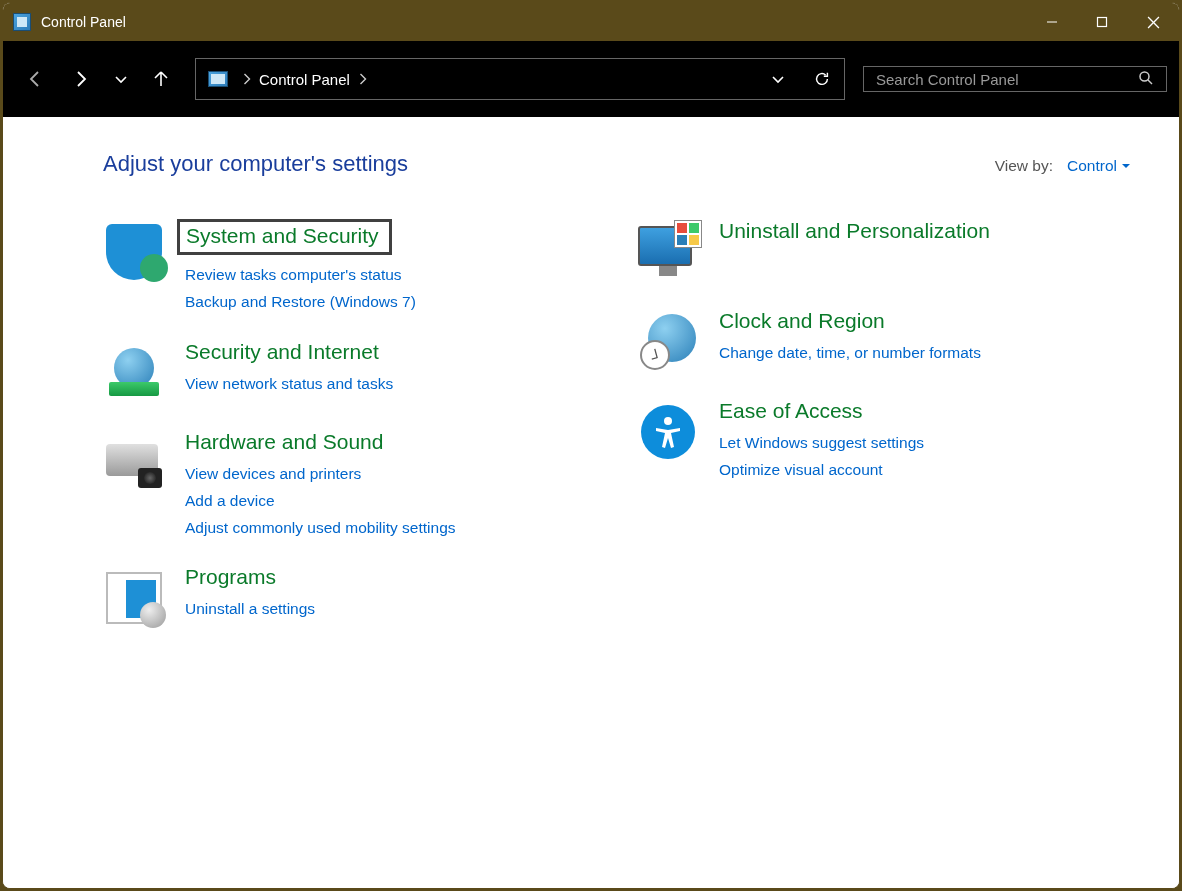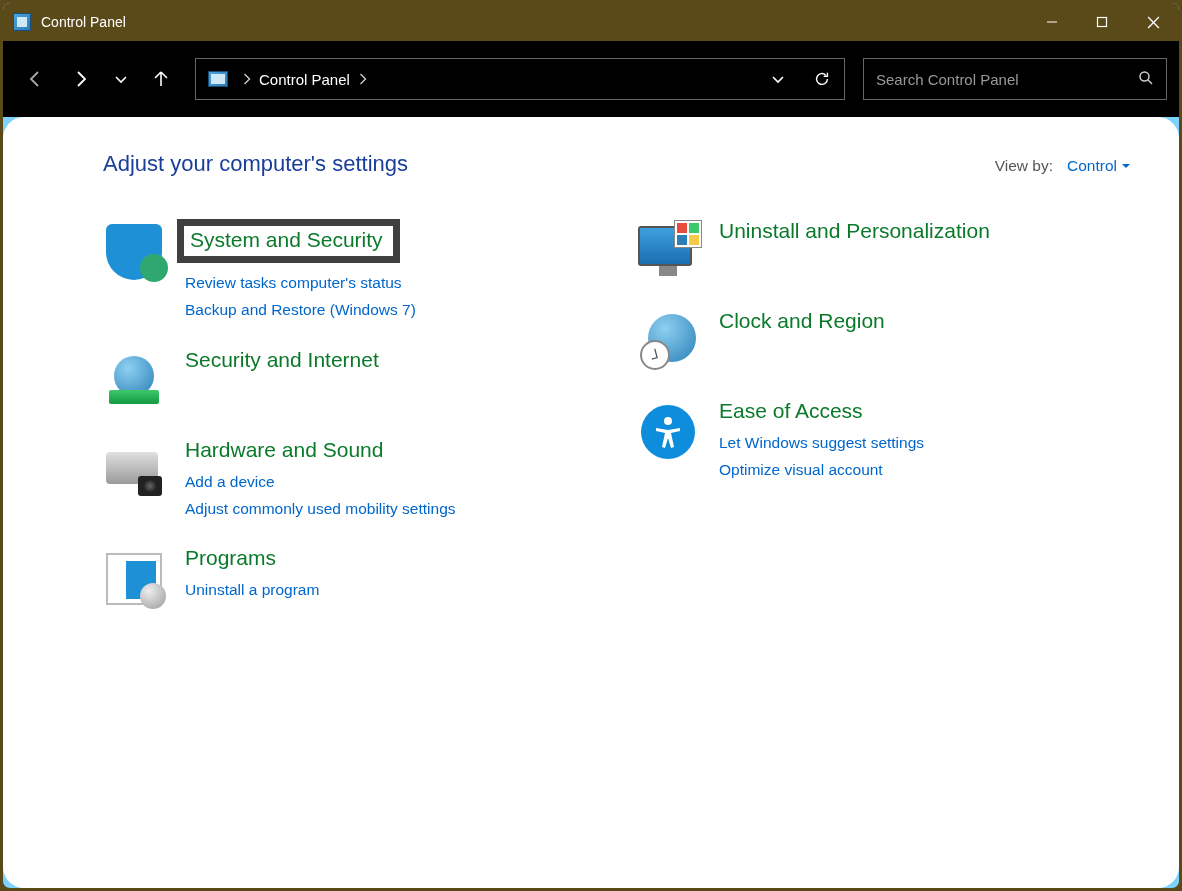--- a/index.html
+++ b/index.html
@@ -7,21 +7,21 @@
       font-family: "Segoe UI", Tahoma, sans-serif;
       background: #5a4a1a;
       width: 1182px;
       height: 891px;
       overflow: hidden;
     }
     .window {
       width: 1178px;
       height: 887px;
       margin: 2px;
-      background: #7dd3fc;
+      background: #e5e5e5;
       border-radius: 8px;
       overflow: hidden;
       display: flex;
       flex-direction: column;
       border: 1px solid #5a4a1a;
     }
     
     .titlebar {
       height: 38px;
       background: #5a4a1a;
@@ -92,21 +92,21 @@
       border: 1px solid #1a4d73;
       margin-right: 6px;
       position: relative;
     }
     .addr-icon::after { content:""; position:absolute; inset:2px; background:#cfe8f7; }
     .addr-sep { margin: 0 8px; color: #ccc; }
     .addr-spacer { flex: 1; }
     .addr-btn { width: 44px; height: 40px; display: flex; align-items:center; justify-content:center; color:#fff; }
     .search-box {
       width: 304px;
-      height: 42px;
+      height: 26px;
       border: 1px solid #666;
       margin-left: 12px;
       display: flex;
       align-items: center;
       padding: 0 12px;
       color: #999;
       font-size: 15px;
     }
     .search-box input {
       flex: 1;
@@ -117,21 +117,20 @@
       font-size: 15px;
     }
     .search-box input::placeholder { color: #999; }
     .search-icon-wrap { color:#ccc; }
     
     .content {
       flex: 1;
       background: #fff;
       padding: 34px 48px 20px 100px;
       overflow: auto;
-      border-radius: 21px;
     }
     .header-row {
       display: flex;
       align-items: baseline;
       margin-bottom: 40px;
     }
     .page-title {
       font-size: 22px;
       color: #1a3e9c;
       font-weight: 400;
@@ -161,21 +160,21 @@
     }
     .cat-body { padding-top: 2px; }
     .cat-title {
       font-size: 21px;
       color: #0a7a2a;
       font-weight: 400;
       margin-bottom: 4px;
       display: inline-block;
     }
     .cat-title.highlighted {
-      border: 7px solid #404040;
+      border: 3px solid #404040;
       padding: 2px 10px 4px 6px;
       margin-left: -8px;
     }
     .cat-link {
       display: block;
       font-size: 15.5px;
       color: #0066cc;
       margin-top: 4px;
       line-height: 1.5;
       max-width: 340px;
@@ -335,42 +334,44 @@
         </div>
         <div class="cat">
           <div class="cat-icon">
               <div class="ico-net">
                 <div class="globe"></div>
                 <div class="bar"></div>
               </div>
             </div>
           <div class="cat-body">
             <a class="cat-title">Security and Internet</a>
+            <a class="cat-link">View network status and tasks</a>
           </div>
         </div>
         <div class="cat">
           <div class="cat-icon">
               <div class="ico-hw">
                 <div class="printer"></div>
                 <div class="cam"></div>
               </div>
             </div>
           <div class="cat-body">
             <a class="cat-title">Hardware and Sound</a>
+            <a class="cat-link">View devices and printers</a>
             <a class="cat-link">Add a device</a>
             <a class="cat-link">Adjust commonly used mobility settings</a>
           </div>
         </div>
         <div class="cat">
           <div class="cat-icon">
               <div class="ico-prog"></div>
             </div>
           <div class="cat-body">
             <a class="cat-title">Programs</a>
-            <a class="cat-link">Uninstall a program</a>
+            <a class="cat-link">Uninstall a settings</a>
           </div>
         </div>
       </div>
 
       <div class="col">
         <div class="cat">
           <div class="cat-icon">
               <div class="ico-appear">
                 <div class="mon"></div>
                 <div class="stand"></div>
@@ -388,20 +389,21 @@
         </div>
         <div class="cat">
           <div class="cat-icon">
               <div class="ico-clock">
                 <div class="globe"></div>
                 <div class="face"></div>
               </div>
             </div>
           <div class="cat-body">
             <a class="cat-title">Clock and Region</a>
+            <a class="cat-link">Change date, time, or number formats</a>
           </div>
         </div>
         <div class="cat">
           <div class="cat-icon">
             <div class="ico-ease">
               <svg viewBox="0 0 36 36">
                   <circle cx="18" cy="7" r="4" fill="#fff"></circle>
                   <path d="M6 14 L18 16 L30 14 L30 17 L21 19 L24 33 L21 34 L18 24 L15 34 L12 33 L15 19 L6 17 Z" fill="#fff"></path>
                 </svg>
             </div>

